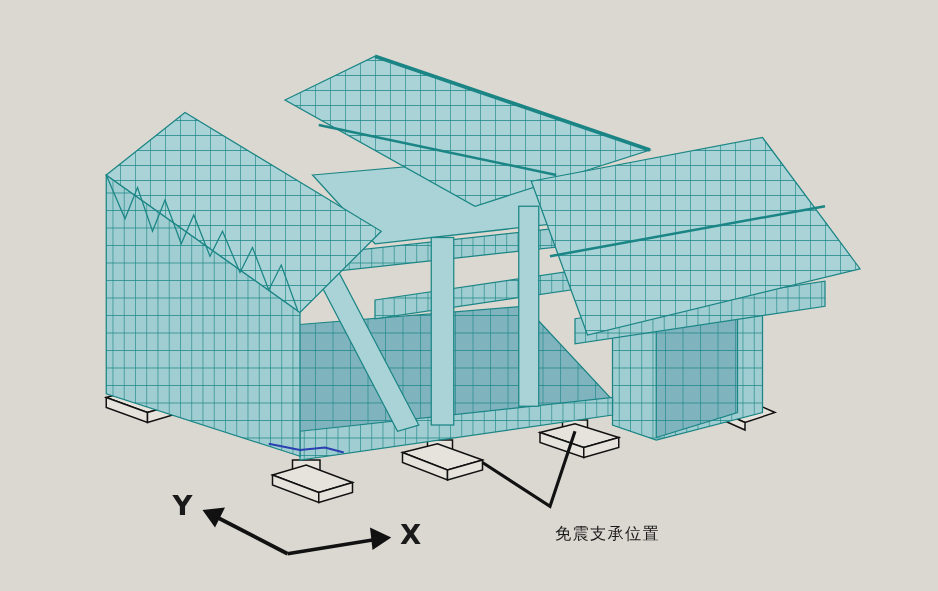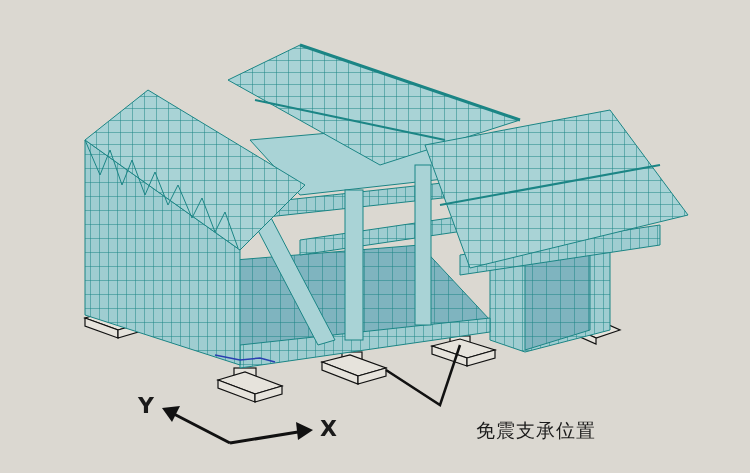--- a/index.html
+++ b/index.html
@@ -1,21 +1,21 @@
 <!DOCTYPE html>
 <html><head>
 <meta charset="utf-8">
 <style>
   html,body{margin:0;padding:0;}
   body{width:750px;height:473px;background:#dbd8d1;overflow:hidden;position:relative;font-family:"DejaVu Sans",sans-serif;}
   #stage{position:absolute;left:0;top:0;width:750px;height:473px;}
   .lbl{position:absolute;color:#1a1a1a;}
   .axis-y{left:138px;top:393px;font-size:22px;font-weight:bold;}
   .axis-x{left:320px;top:416px;font-size:22px;font-weight:bold;}
-  .callout{left:476px;top:418px;font-size:19px;letter-spacing:1px;}
+  .callout{left:444px;top:418px;font-size:13px;letter-spacing:1px;}
 </style>
 </head>
 <body>
 
 <svg id="stage" viewBox="0 0 750 473" xmlns="http://www.w3.org/2000/svg">
   <defs>
     <pattern id="grid" width="12" height="12" patternUnits="userSpaceOnUse">
       <rect width="12" height="12" fill="#a9d3d6"></rect>
       <path d="M12 0 L0 0 0 12" fill="none" stroke="#1b8585" stroke-width="1"></path>
     </pattern>

